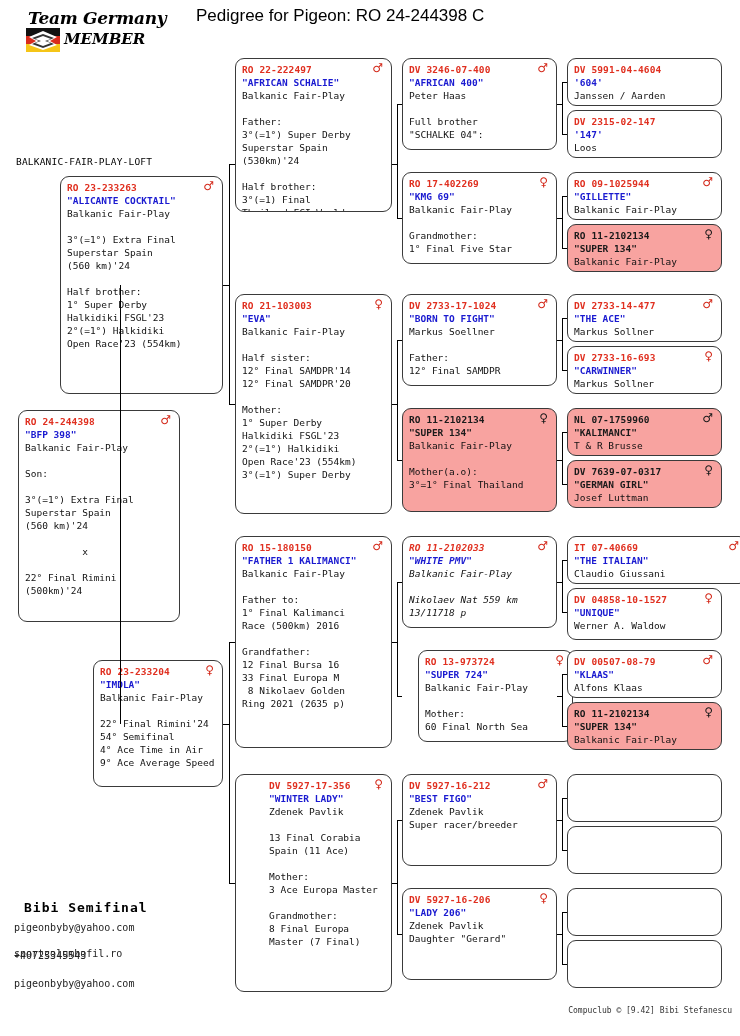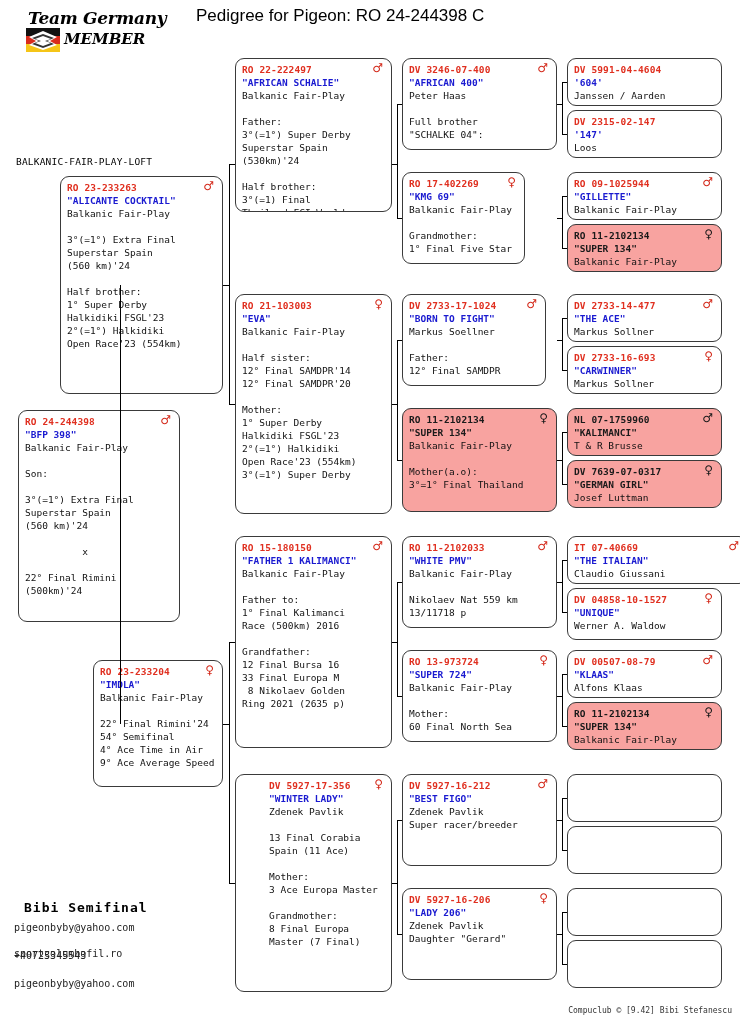--- a/index.html
+++ b/index.html
@@ -276,53 +276,53 @@
       <div class="ln">Master (7 Final)</div>
     </div>
     <div class="pbox" style="left: 402px; top: 58px; width: 155px; height: 92px;">
       <div class="hdr"><span class="ring">DV  3246-07-400</span><span class="sex">♂</span></div>
       <div class="nm">"AFRICAN 400"</div>
       <div class="ln">Peter Haas</div>
       <div class="ln blank">&nbsp;</div>
       <div class="ln">Full brother</div>
       <div class="ln">"SCHALKE 04":</div>
     </div>
-    <div class="pbox" style="left: 402px; top: 172px; width: 123px; height: 92px;">
+    <div class="pbox" style="left: 402px; top: 172px; width: 155px; height: 92px;">
       <div class="hdr"><span class="ring">RO  17-402269</span><span class="sex">♀</span></div>
       <div class="nm">"KMG 69"</div>
       <div class="ln">Balkanic Fair-Play</div>
       <div class="ln blank">&nbsp;</div>
       <div class="ln">Grandmother:</div>
       <div class="ln">1° Final Five Star</div>
     </div>
-    <div class="pbox" style="left: 402px; top: 294px; width: 144px; height: 92px;">
+    <div class="pbox" style="left: 402px; top: 294px; width: 155px; height: 92px;">
       <div class="hdr"><span class="ring">DV  2733-17-1024</span><span class="sex">♂</span></div>
       <div class="nm">"BORN TO FIGHT"</div>
       <div class="ln">Markus Soellner</div>
       <div class="ln blank">&nbsp;</div>
       <div class="ln">Father:</div>
       <div class="ln">12° Final SAMDPR</div>
     </div>
     <div class="pbox pink" style="left: 402px; top: 408px; width: 155px; height: 104px;">
       <div class="hdr"><span class="ring">RO  11-2102134</span><span class="sex">♀</span></div>
       <div class="nm">"SUPER 134"</div>
       <div class="ln">Balkanic Fair-Play</div>
       <div class="ln blank">&nbsp;</div>
       <div class="ln">Mother(a.o):</div>
       <div class="ln">3°=1° Final Thailand</div>
     </div>
-    <div class="pbox" style="left: 402px; top: 536px; width: 155px; height: 92px;">
+    <div class="pbox" style="left: 402px; top: 536px; width: 155px; height: 92px; font-style: italic;">
       <div class="hdr"><span class="ring">RO  11-2102033</span><span class="sex">♂</span></div>
       <div class="nm">"WHITE PMV"</div>
       <div class="ln">Balkanic Fair-Play</div>
       <div class="ln blank">&nbsp;</div>
       <div class="ln">Nikolaev Nat 559 km</div>
       <div class="ln">13/11718 p</div>
     </div>
-    <div class="pbox" style="left: 402px; top: 650px; width: 155px; height: 92px;">
+    <div class="pbox" style="left: 418px; top: 650px; width: 155px; height: 92px;">
       <div class="hdr"><span class="ring">RO  13-973724</span><span class="sex">♀</span></div>
       <div class="nm">"SUPER 724"</div>
       <div class="ln">Balkanic Fair-Play</div>
       <div class="ln blank">&nbsp;</div>
       <div class="ln">Mother:</div>
       <div class="ln">60 Final North Sea</div>
     </div>
     <div class="pbox" style="left: 402px; top: 774px; width: 155px; height: 92px;">
       <div class="hdr"><span class="ring">DV  5927-16-212</span><span class="sex">♂</span></div>
       <div class="nm">"BEST FIGO"</div>

